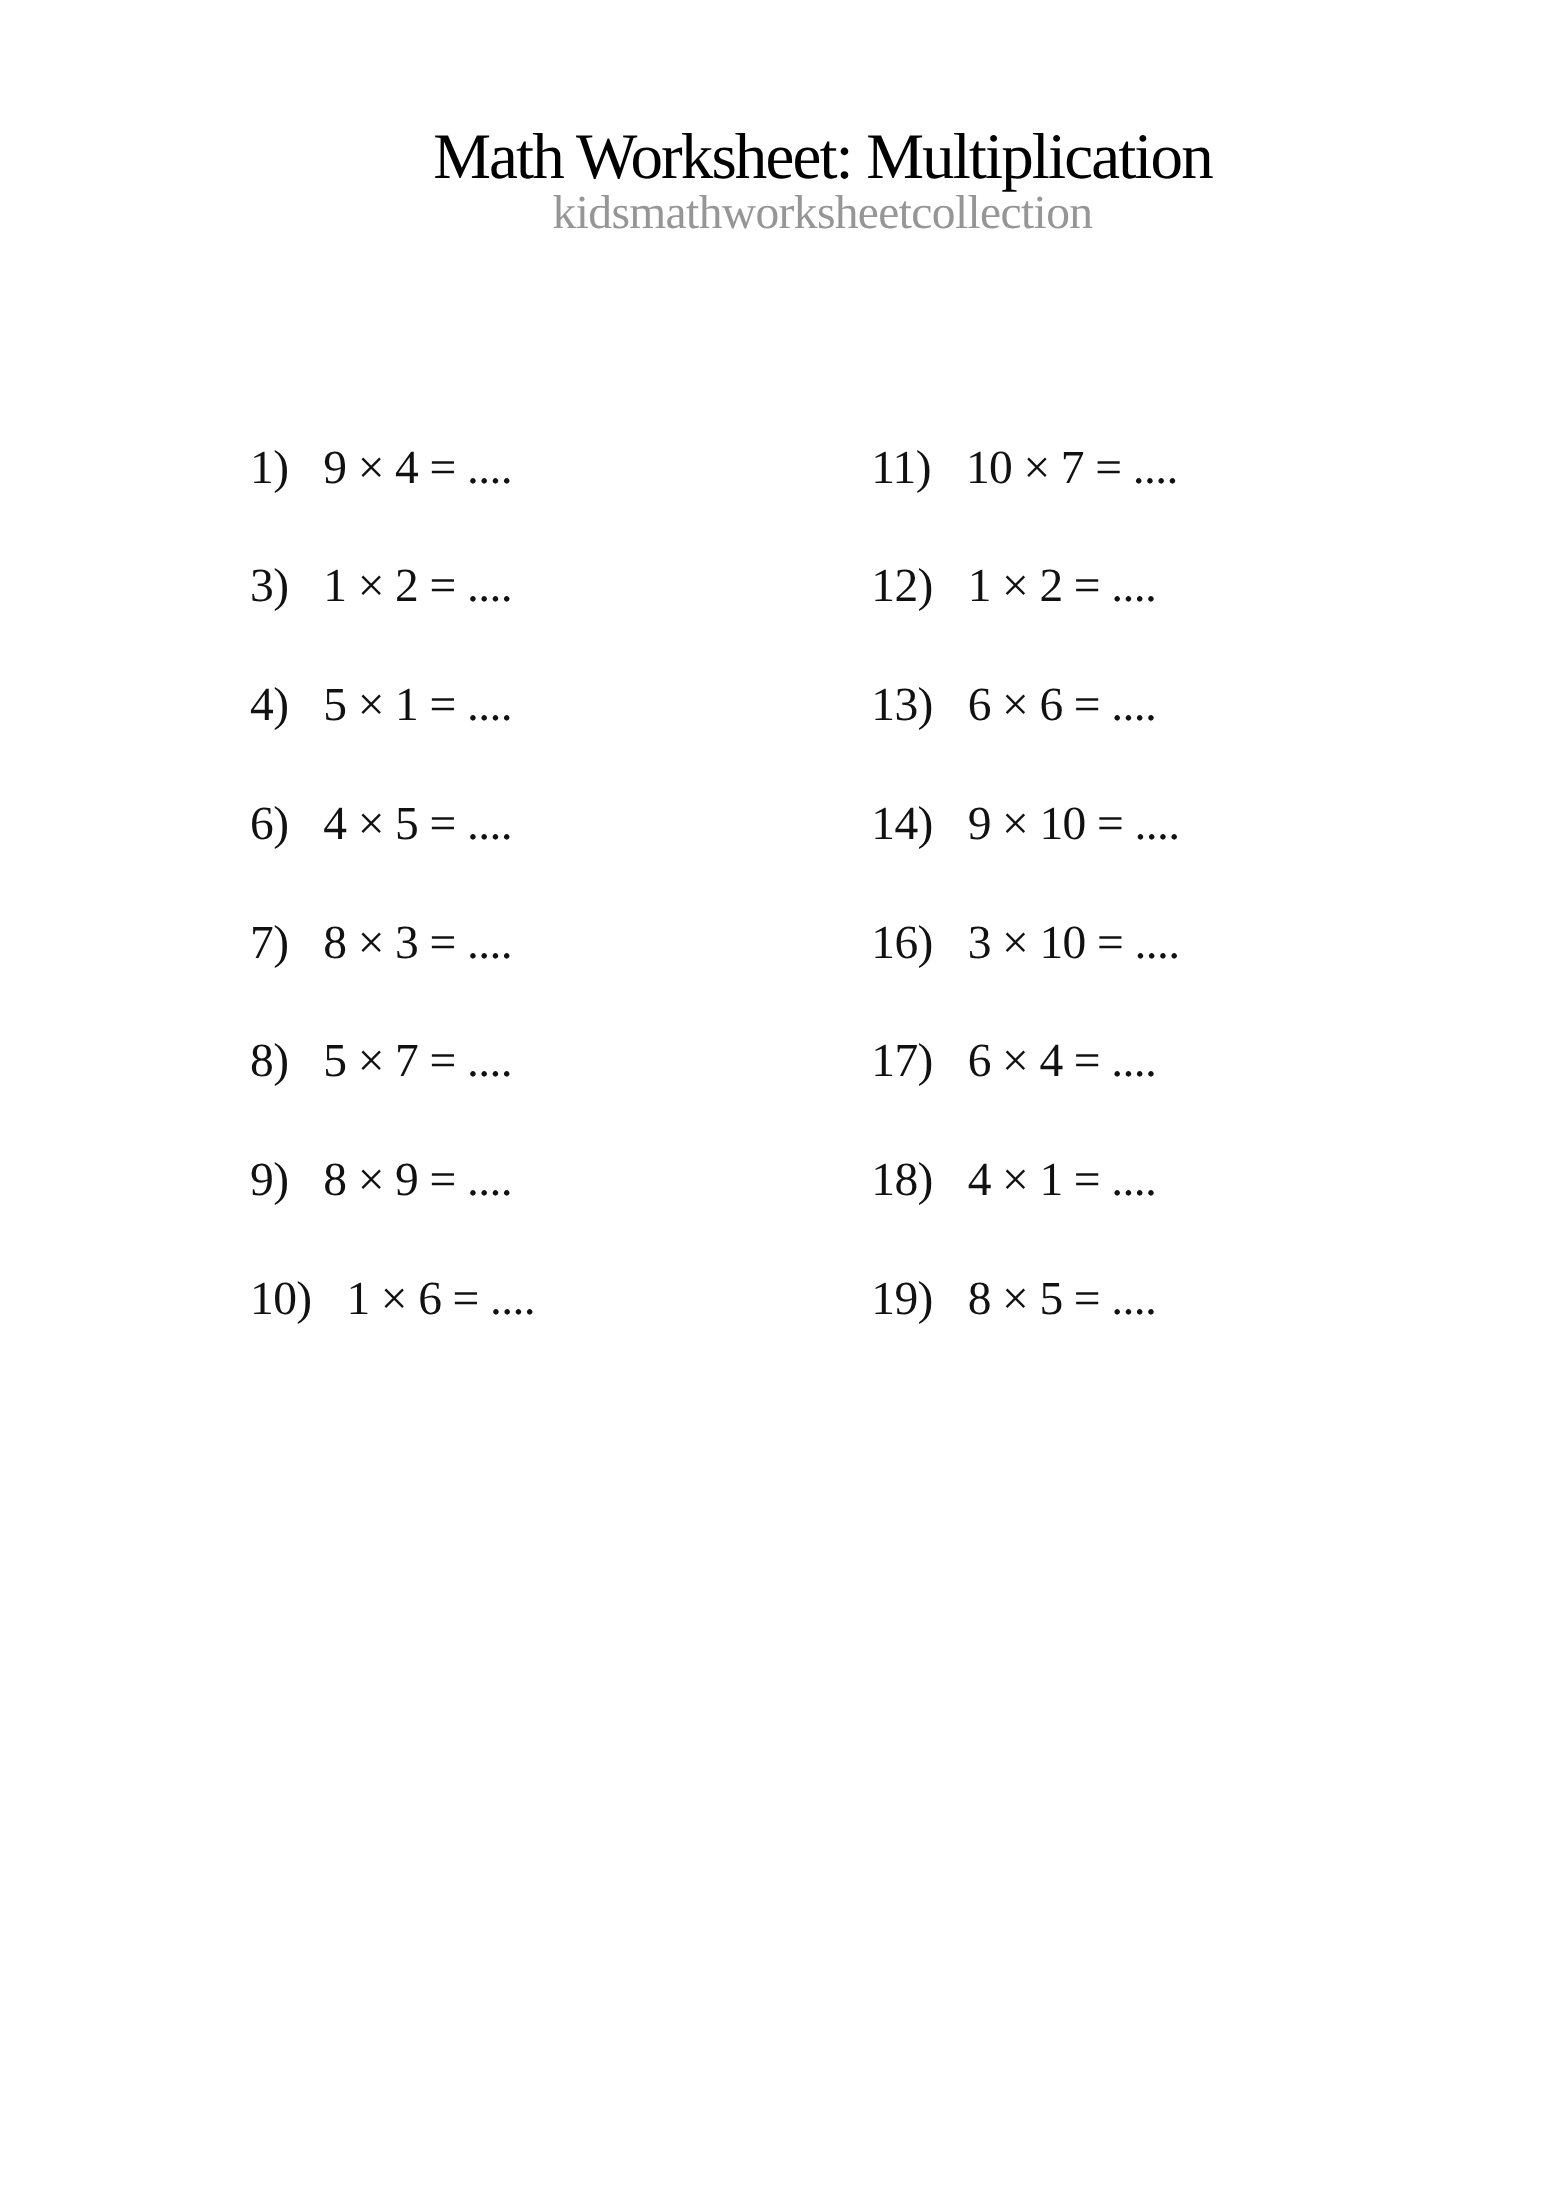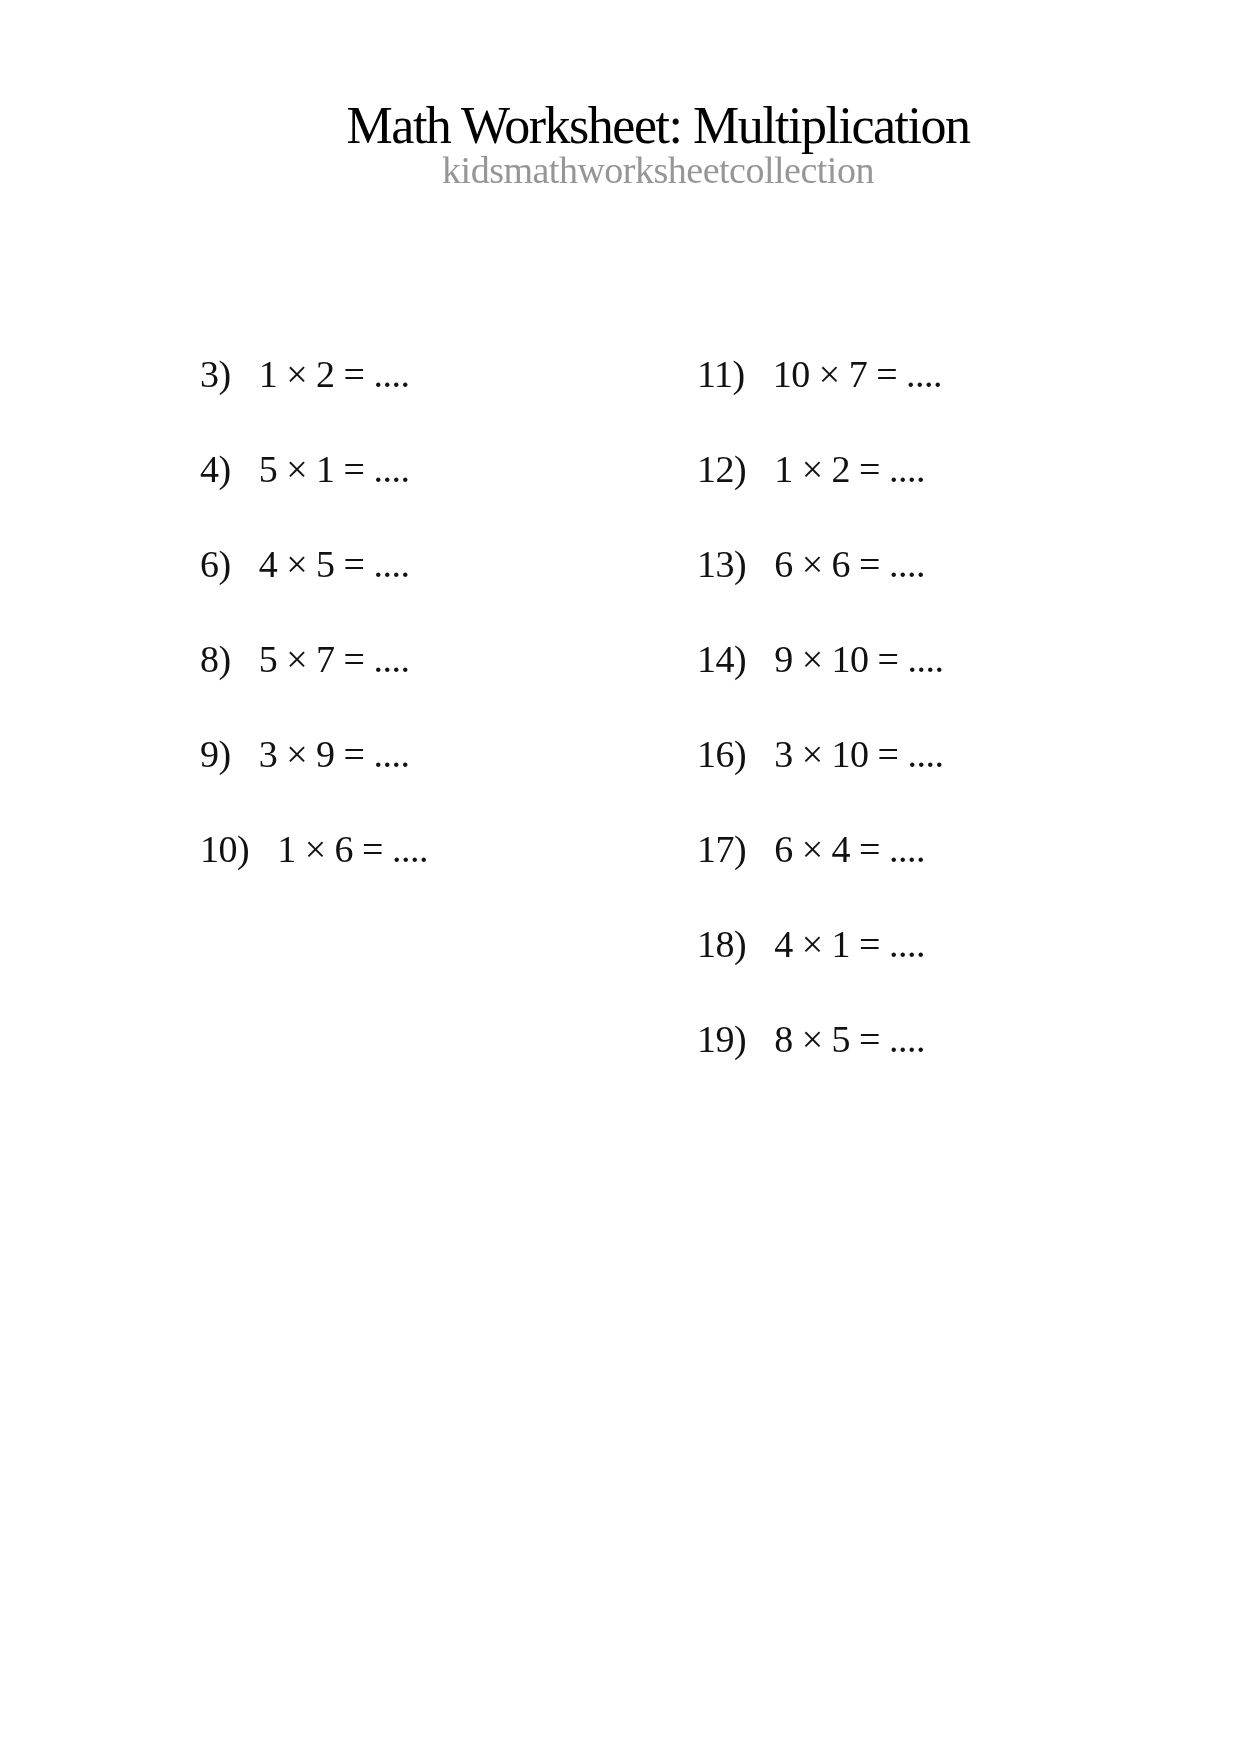--- a/index.html
+++ b/index.html
@@ -65,33 +65,39 @@
 </head>
 <body>
 
 <div class="worksheet-page">
 
   <div class="title">Math Worksheet: Multiplication</div>
   <div class="subtitle">kidsmathworksheetcollection</div>
 
   <div class="col col-left">
     <div class="row">
+      <span class="num">1)</span><span class="expr">9 × 4 = ....</span>
+    </div>
+    <div class="row">
       <span class="num">3)</span><span class="expr">1 × 2 = ....</span>
     </div>
     <div class="row">
       <span class="num">4)</span><span class="expr">5 × 1 = ....</span>
     </div>
     <div class="row">
       <span class="num">6)</span><span class="expr">4 × 5 = ....</span>
     </div>
     <div class="row">
+      <span class="num">7)</span><span class="expr">8 × 3 = ....</span>
+    </div>
+    <div class="row">
       <span class="num">8)</span><span class="expr">5 × 7 = ....</span>
     </div>
     <div class="row">
-      <span class="num">9)</span><span class="expr">3 × 9 = ....</span>
+      <span class="num">9)</span><span class="expr">8 × 9 = ....</span>
     </div>
     <div class="row">
       <span class="num">10)</span><span class="expr">1 × 6 = ....</span>
     </div>
   </div>
 
   <div class="col col-right">
     <div class="row">
       <span class="num">11)</span><span class="expr">10 × 7 = ....</span>
     </div>

